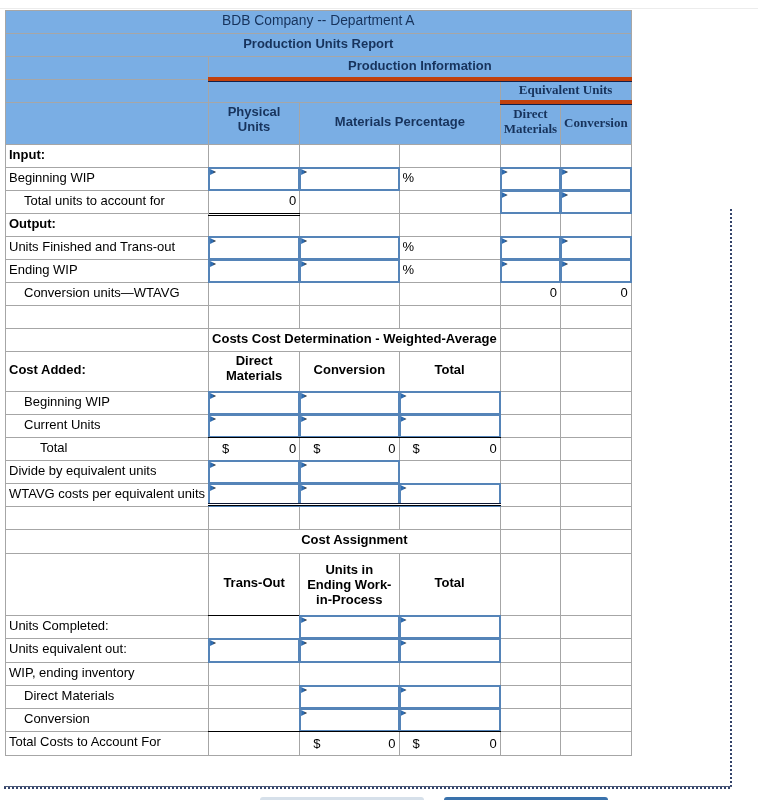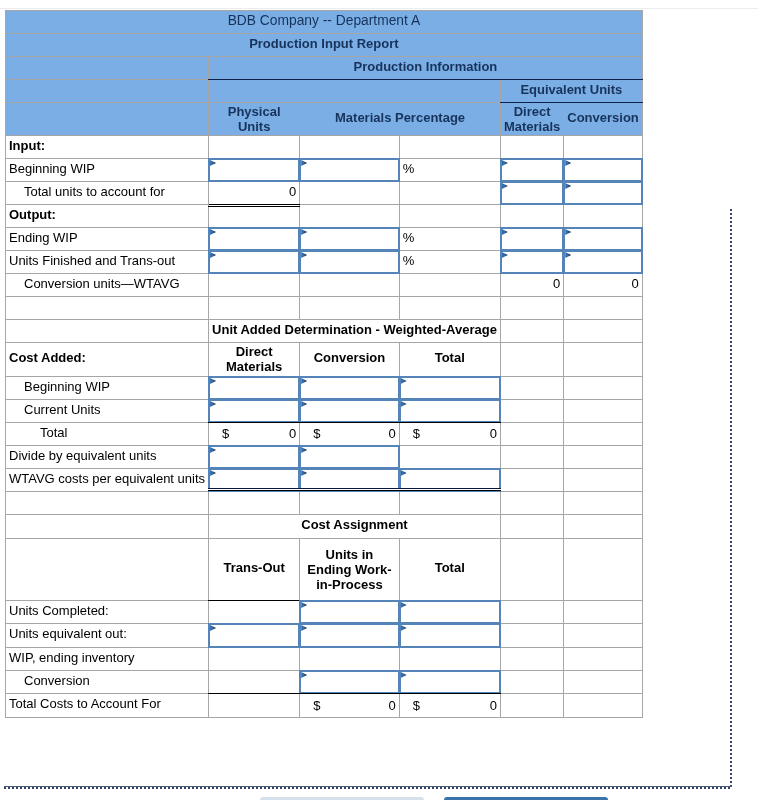--- a/index.html
+++ b/index.html
@@ -17,29 +17,29 @@
   table.sheet tr.h33{height:33px;} table.sheet tr.h34{height:34px;margin-left:12px;}
   table.sheet tr.h24{height:24px;} table.sheet tr.h62{height:62px;}
 
   table.sheet td.hdr{background:#7aaee4;font-weight:bold;color:#17335c;text-align:center;}
   table.sheet td.hdrplain{background:#7aaee4;}
   table.sheet td.nobold{font-weight:normal;font-size:13.8px;}
   .bold{font-weight:bold;}
   .ctr{text-align:center;}
   .rt{text-align:right;}
   table.sheet td.wrapc{white-space:normal;text-align:center;line-height:15px;
-       vertical-align:top;padding-top:1px;padding-bottom:0;}
+       vertical-align:top;padding-top:1px;padding-bottom:8px;}
   table.sheet tr.h62 td.wrapc{padding-top:8px;}
   table.sheet td.ind1{padding-left:18px;}
   table.sheet td.ind2{padding-left:34px;}
 
   table.sheet td.topblk{position:relative;border-top:1px solid #000;overflow:visible;}
   table.sheet td.topblk:before{content:"";position:absolute;left:-1px;right:-1px;
        top:-1px;height:1px;background:#000;}
-  table.sheet td.topnav{position:relative;border-top:1px solid #c2410c;overflow:visible;}
+  table.sheet td.topnav{position:relative;border-top:5px solid #c2410c;overflow:visible;font-family:Liberation Serif, serif;}
   table.sheet td.topnav:before{content:"";position:absolute;left:-1px;right:-1px;
        top:-1px;height:1px;background:#11204b;}
   table.sheet td.botdbl{position:relative;border-bottom:1px solid #000;overflow:visible;}
   table.sheet td.botdbl:after{content:"";position:absolute;left:-1px;right:-1px;
        bottom:-3px;height:1px;background:#000;}
   
   .dbl2{position:absolute;left:-1px;right:-1px;bottom:2px;height:1px;background:#0d1633;z-index:3;}
   .dbl2:before{content:"";position:absolute;left:0;right:0;top:1px;height:1px;background:#fff;}
   .dbl2:after{content:"";position:absolute;left:0;right:0;top:2px;height:1px;background:#000;}
 
@@ -80,21 +80,21 @@
         <col style="width:77px">
         <col style="width:90px">
 </colgroup>
 <tbody>
 
 <tr>
   <td class="hdr nobold" colspan="6">BDB Company -- Department A</td>
 </tr>
 
 <tr>
-  <td class="hdr" colspan="6">Production Input Report</td>
+  <td class="hdr" colspan="6">Production Units Report</td>
 </tr>
 
 <tr>
   <td class="hdrplain"></td>
   <td class="hdr" colspan="5">Production Information</td>
 </tr>
 
 <tr>
   <td class="hdrplain"></td>
   <td class="hdrplain topnav" colspan="3"></td>
@@ -164,46 +164,46 @@
 <tr>
   <td class="bold">Output:</td>
   <td></td>
   <td></td>
   <td></td>
   <td></td>
   <td></td>
 </tr>
 
 <tr>
+  <td>Units Finished and Trans-out</td>
+  <td class="inp">
+            <div class="box">
+              <i></i>
+            </div>
+          </td>
+  <td class="inp">
+            <div class="box">
+              <i></i>
+            </div>
+          </td>
+  <td>%</td>
+  <td class="inp">
+            <div class="box">
+              <i></i>
+            </div>
+          </td>
+  <td class="inp">
+            <div class="box">
+              <i></i>
+            </div>
+          </td>
+</tr>
+
+<tr>
   <td>Ending WIP</td>
-  <td class="inp">
-            <div class="box">
-              <i></i>
-            </div>
-          </td>
-  <td class="inp">
-            <div class="box">
-              <i></i>
-            </div>
-          </td>
-  <td>%</td>
-  <td class="inp">
-            <div class="box">
-              <i></i>
-            </div>
-          </td>
-  <td class="inp">
-            <div class="box">
-              <i></i>
-            </div>
-          </td>
-</tr>
-
-<tr>
-  <td>Units Finished and Trans-out</td>
   <td class="inp">
             <div class="box">
               <i></i>
             </div>
           </td>
   <td class="inp">
             <div class="box">
               <i></i>
             </div>
           </td>
@@ -234,21 +234,21 @@
   <td></td>
   <td></td>
   <td></td>
   <td></td>
   <td></td>
   <td></td>
 </tr>
 
 <tr>
   <td></td>
-  <td class="bold ctr" colspan="3">Unit Added Determination - Weighted-Average</td>
+  <td class="bold ctr" colspan="3">Costs Cost Determination - Weighted-Average</td>
   <td></td>
   <td></td>
 </tr>
 
 <tr class="h34">
   <td class="bold">Cost Added:</td>
   <td class="bold wrapc"><span>Direct</span><br><span>Materials</span></td>
   <td class="bold ctr">Conversion</td>
   <td class="bold ctr">Total</td>
   <td></td>
@@ -421,20 +421,36 @@
 
 <tr>
   <td>WIP, ending inventory</td>
   <td></td>
   <td></td>
   <td></td>
   <td></td>
   <td></td>
 </tr>
 
+<tr>
+  <td class="ind1">Direct Materials</td>
+  <td></td>
+  <td class="inp">
+            <div class="box">
+              <i></i>
+            </div>
+          </td>
+  <td class="inp">
+            <div class="box">
+              <i></i>
+            </div>
+          </td>
+  <td></td>
+  <td></td>
+</tr>
 
 <tr>
   <td class="ind1">Conversion</td>
   <td></td>
   <td class="inp">
             <div class="box">
               <i></i>
             </div>
           </td>
   <td class="inp">

